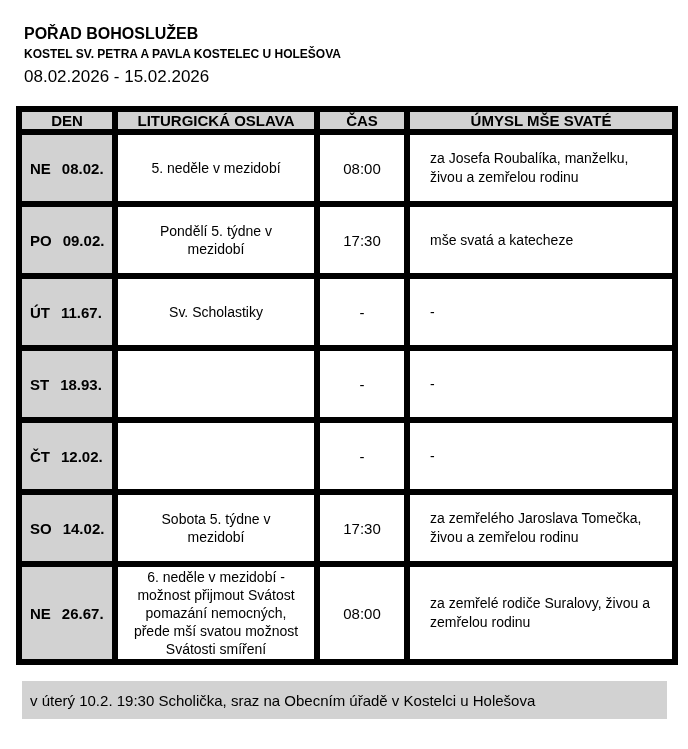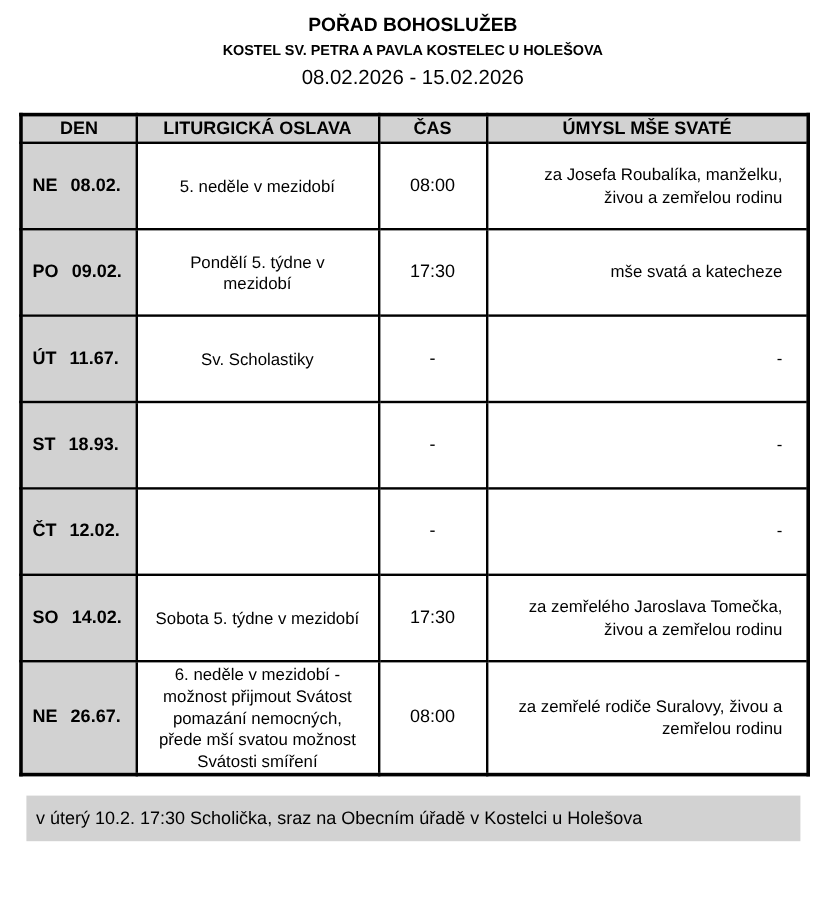--- a/index.html
+++ b/index.html
@@ -10,22 +10,23 @@
     color: #000000;
   }
   .page {
     position: relative;
     width: 688px;
     height: 749px;
     background: #ffffff;
     overflow: hidden;
   }
   .title-block {
-    padding-top: 11px;
-    text-align: center;
+    padding-top: 23px;
+    text-align: left;
+    margin-left: 24px;
   }
   .title-line1 {
     font-size: 16px;
     font-weight: bold;
     line-height: 21px;
   }
   .title-line2 {
     font-size: 12px;
     font-weight: bold;
     line-height: 21px;
@@ -38,21 +39,21 @@
   }
   table.schedule {
     border-collapse: collapse;
     table-layout: fixed;
     width: 656px;
     margin: 19px 0 0 16px;
     border: 3px solid #000000;
   }
   table.schedule th,
   table.schedule td {
-    border: 2px solid #000000;
+    border: 6px solid #000000;
     overflow: hidden;
   }
   table.schedule thead tr { height: 23px; }
   table.schedule tbody tr { height: 72px; }
   table.schedule tbody tr.tall-row { height: 95px; }
   th {
     background: #d2d2d2;
     font-size: 15px;
     font-weight: bold;
     text-align: center;
@@ -75,21 +76,21 @@
     padding: 1px 15px;
     line-height: 18px;
   }
   td.time-cell {
     font-size: 15px;
     text-align: center;
     vertical-align: middle;
   }
   td.intention-cell {
     font-size: 14px;
-    text-align: right;
+    text-align: left;
     vertical-align: middle;
     padding: 1px 20px;
     line-height: 19px;
   }
   .footer-note {
     margin: 16px 0 0 22px;
     width: 645px;
     height: 38px;
     background: #d2d2d2;
     display: flex;
@@ -163,15 +164,15 @@
       </tr>
       <tr class="tall-row">
         <td class="day-cell"><span class="day">NE</span><span class="date">26.67.</span></td>
         <td class="celebration-cell">6. neděle v mezidobí - možnost přijmout Svátost pomazání nemocných, přede mší svatou možnost Svátosti smíření</td>
         <td class="time-cell">08:00</td>
         <td class="intention-cell">za zemřelé rodiče Suralovy, živou a zemřelou rodinu</td>
       </tr>
     </tbody>
   </table>
 
-  <div class="footer-note">v úterý 10.2. 17:30 Scholička, sraz na Obecním úřadě v Kostelci u Holešova</div>
+  <div class="footer-note">v úterý 10.2. 19:30 Scholička, sraz na Obecním úřadě v Kostelci u Holešova</div>
 
 </div>
 
 </body></html>

